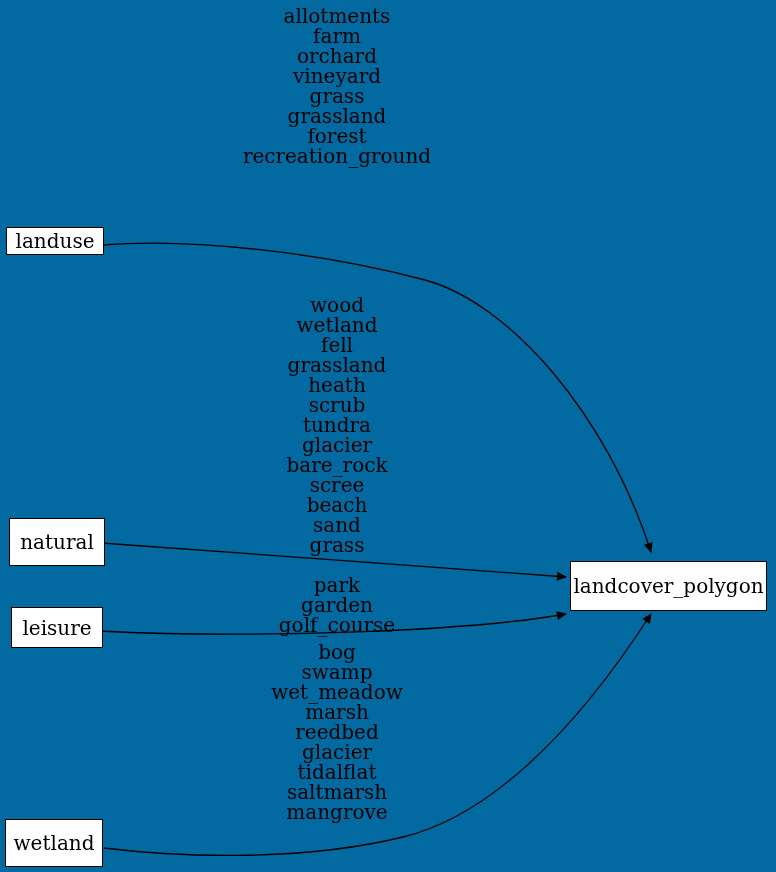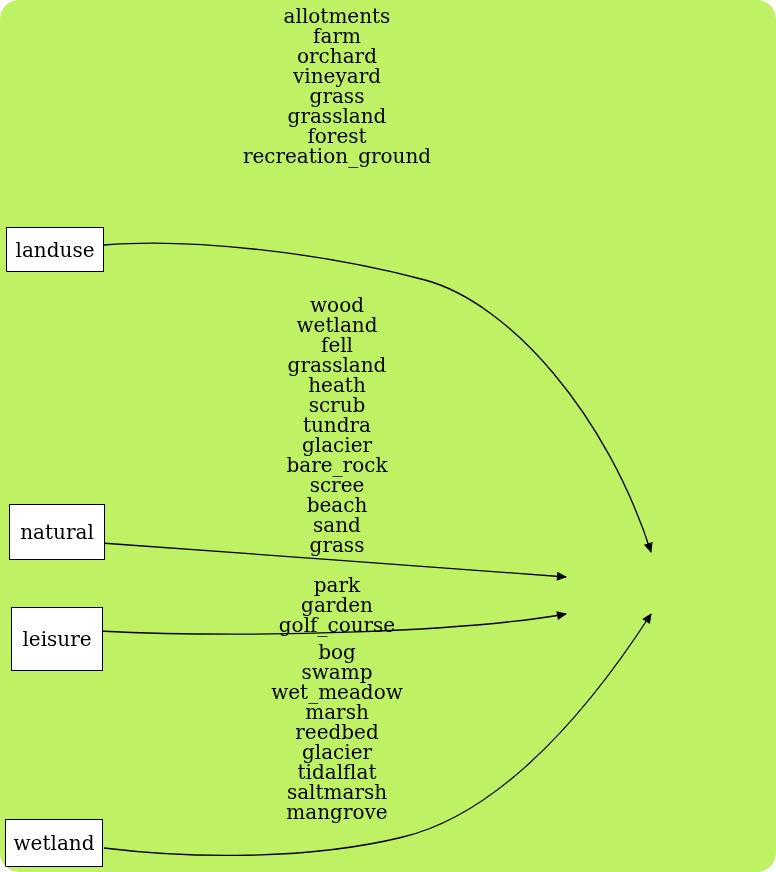--- a/index.html
+++ b/index.html
@@ -4,25 +4,24 @@
 <style>
   html, body {
     margin: 0;
     padding: 0;
     background: #ffffff;
   }
   #canvas {
     position: relative;
     width: 776px;
     height: 872px;
-    background: #bef264;
+    background: #0369a1;
     font-family: "DejaVu Serif", "Liberation Serif", serif;
     color: #000000;
     overflow: hidden;
-    border-radius: 19px;
   }
   #edge-layer {
     position: absolute;
     left: 0;
     top: 0;
     width: 776px;
     height: 872px;
   }
   #edge-layer path.edge {
     fill: none;
@@ -109,30 +108,33 @@
       <div class="edge-label-line">swamp</div>
       <div class="edge-label-line">wet_meadow</div>
       <div class="edge-label-line">marsh</div>
       <div class="edge-label-line">reedbed</div>
       <div class="edge-label-line">glacier</div>
       <div class="edge-label-line">tidalflat</div>
       <div class="edge-label-line">saltmarsh</div>
       <div class="edge-label-line">mangrove</div>
     </div>
 
-  <div class="node" style="left:6px; top:227px; width:98px; height:45px">
+  <div class="node" style="left:6px; top:227px; width:98px; height:28px">
     <span>landuse</span>
   </div>
 
-  <div class="node" style="left:9px; top:504px; width:96px; height:56px">
+  <div class="node" style="left:9px; top:518px; width:96px; height:48px">
     <span>natural</span>
   </div>
 
-  <div class="node" style="left:11px; top:607px; width:92px; height:64px">
+  <div class="node" style="left:11px; top:607px; width:92px; height:41px">
     <span>leisure</span>
   </div>
 
   <div class="node" style="left:5px; top:819px; width:98px; height:48px">
     <span>wetland</span>
   </div>
 
+  <div class="node" style="left:570px; top:561px; width:197px; height:50px">
+    <span>landcover_polygon</span>
+  </div>
 
 </div>
 
 </body></html>

